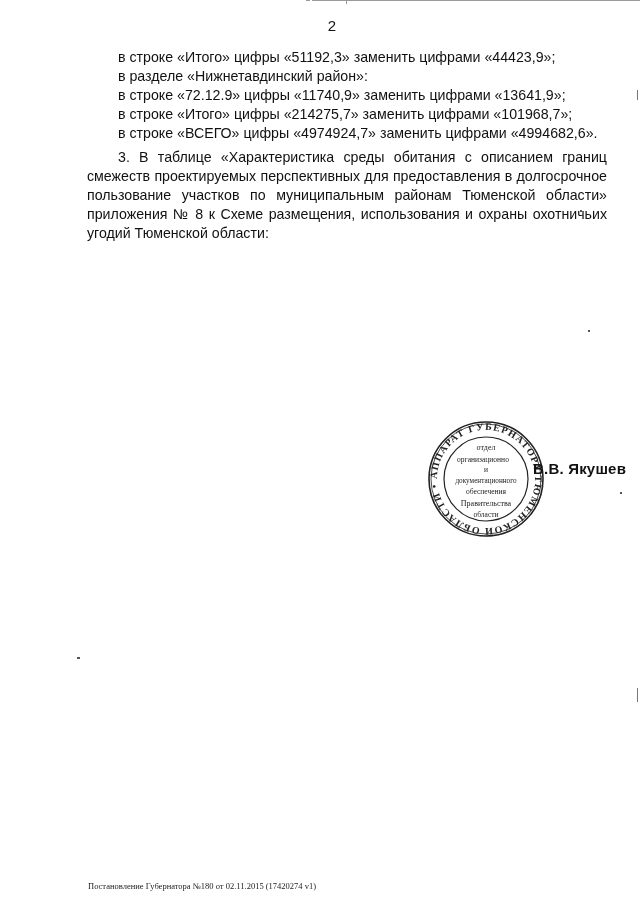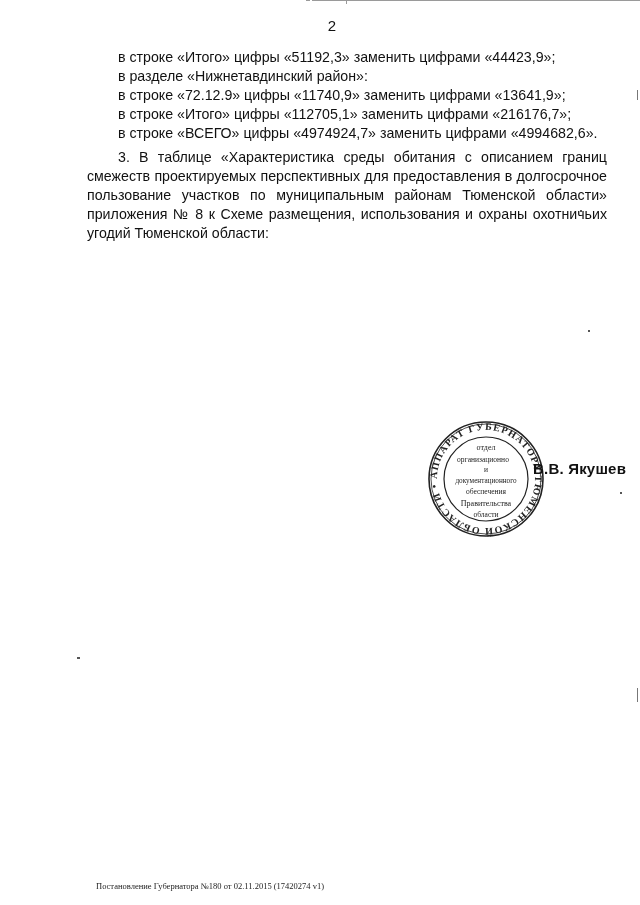--- a/index.html
+++ b/index.html
@@ -12,39 +12,39 @@
                  font-size: 15px; margin-left: 12px; }
   .body { position: absolute; left: 87px; top: 48px; width: 520px; font-size: 14.2px; }
   .para { text-align: justify; text-indent: 31px; line-height: 19px; margin: 0; }
   .para.single { }
   .para.numbered { margin-top: 5px; }
   .para.section4 { margin-top: 5px; }
   .signature-area { position: absolute; left: 425px; top: 420px; width: 210px; height: 120px; }
   .stamp { position: absolute; left: 0; top: 0; width: 122px; height: 118px; }
   .signatory { position: absolute; left: 108px; top: 40px; font-size: 15px; font-weight: bold;
                letter-spacing: 0.2px; white-space: nowrap; }
-  .footer { position: absolute; left: 96px; top: 881px; font-family: "Liberation Serif", "DejaVu Serif", serif;
+  .footer { position: absolute; left: 88px; top: 881px; font-family: "Liberation Serif", "DejaVu Serif", serif;
             font-size: 8.5px; color: #222; }
   .speck { position: absolute; background: #555; }
   .right-edge-mark { position: absolute; right: 2px; width: 1px; background: #777; }
 </style>
 </head>
 <body>
 
 <div class="scan-top-mark"></div>
 <div class="scan-top-line"></div>
 <div class="scan-top-tick"></div>
 
 <div class="page-number">2</div>
 
 <div class="body">
   <p class="para single">в строке «Итого» цифры «51192,3» заменить цифрами «44423,9»;</p>
   <p class="para single">в разделе «Нижнетавдинский район»:</p>
   <p class="para single">в строке «72.12.9» цифры «11740,9» заменить цифрами «13641,9»;</p>
-  <p class="para single">в строке «Итого» цифры «112705,1» заменить цифрами «216176,7»;</p>
+  <p class="para single">в строке «Итого» цифры «214275,7» заменить цифрами «101968,7»;</p>
   <p class="para single">в строке «ВСЕГО» цифры «4974924,7» заменить цифрами «4994682,6».</p>
   <p class="para numbered">3. В таблице «Характеристика среды обитания с описанием границ смежеств проектируемых перспективных для предоставления в долгосрочное пользование участков по муниципальным районам Тюменской области» приложения № 8 к Схеме размещения, использования и охраны охотничьих угодий Тюменской области:</p>
 </div>
 
 <div class="signature-area">
   <svg class="stamp" viewBox="0 0 122 118" xmlns="http://www.w3.org/2000/svg">
     <defs>
       <path id="ringPath" d="M 61 59 m -49 0 a 49 49 0 1 1 98 0 a 49 49 0 1 1 -98 0"></path>
     </defs>
     <circle cx="61" cy="59" r="57" fill="none" stroke="#222" stroke-width="1.6"></circle>

